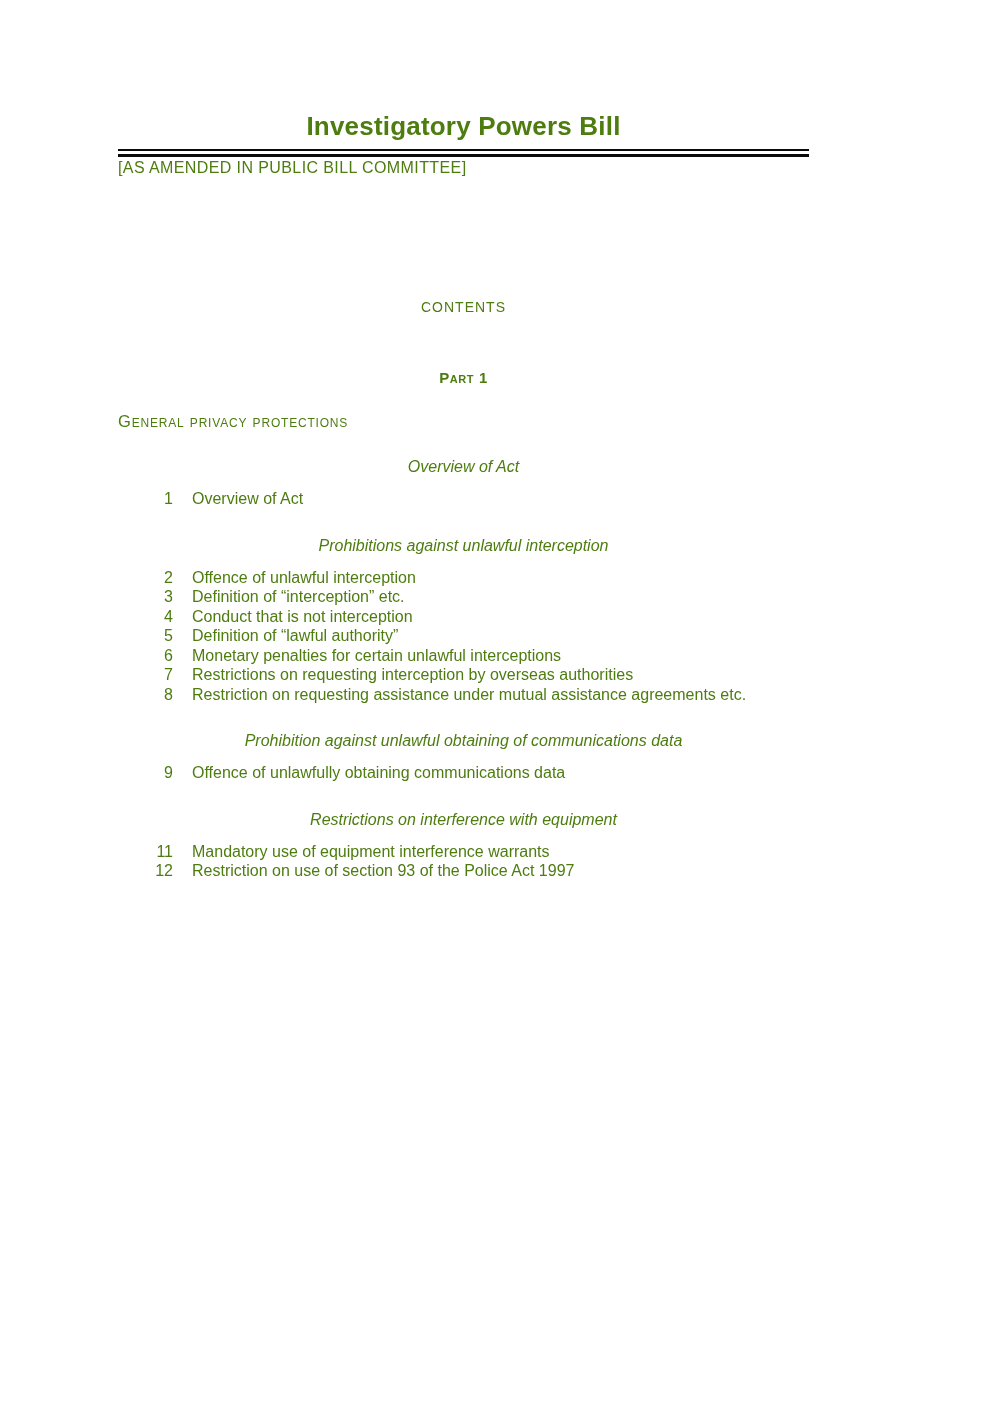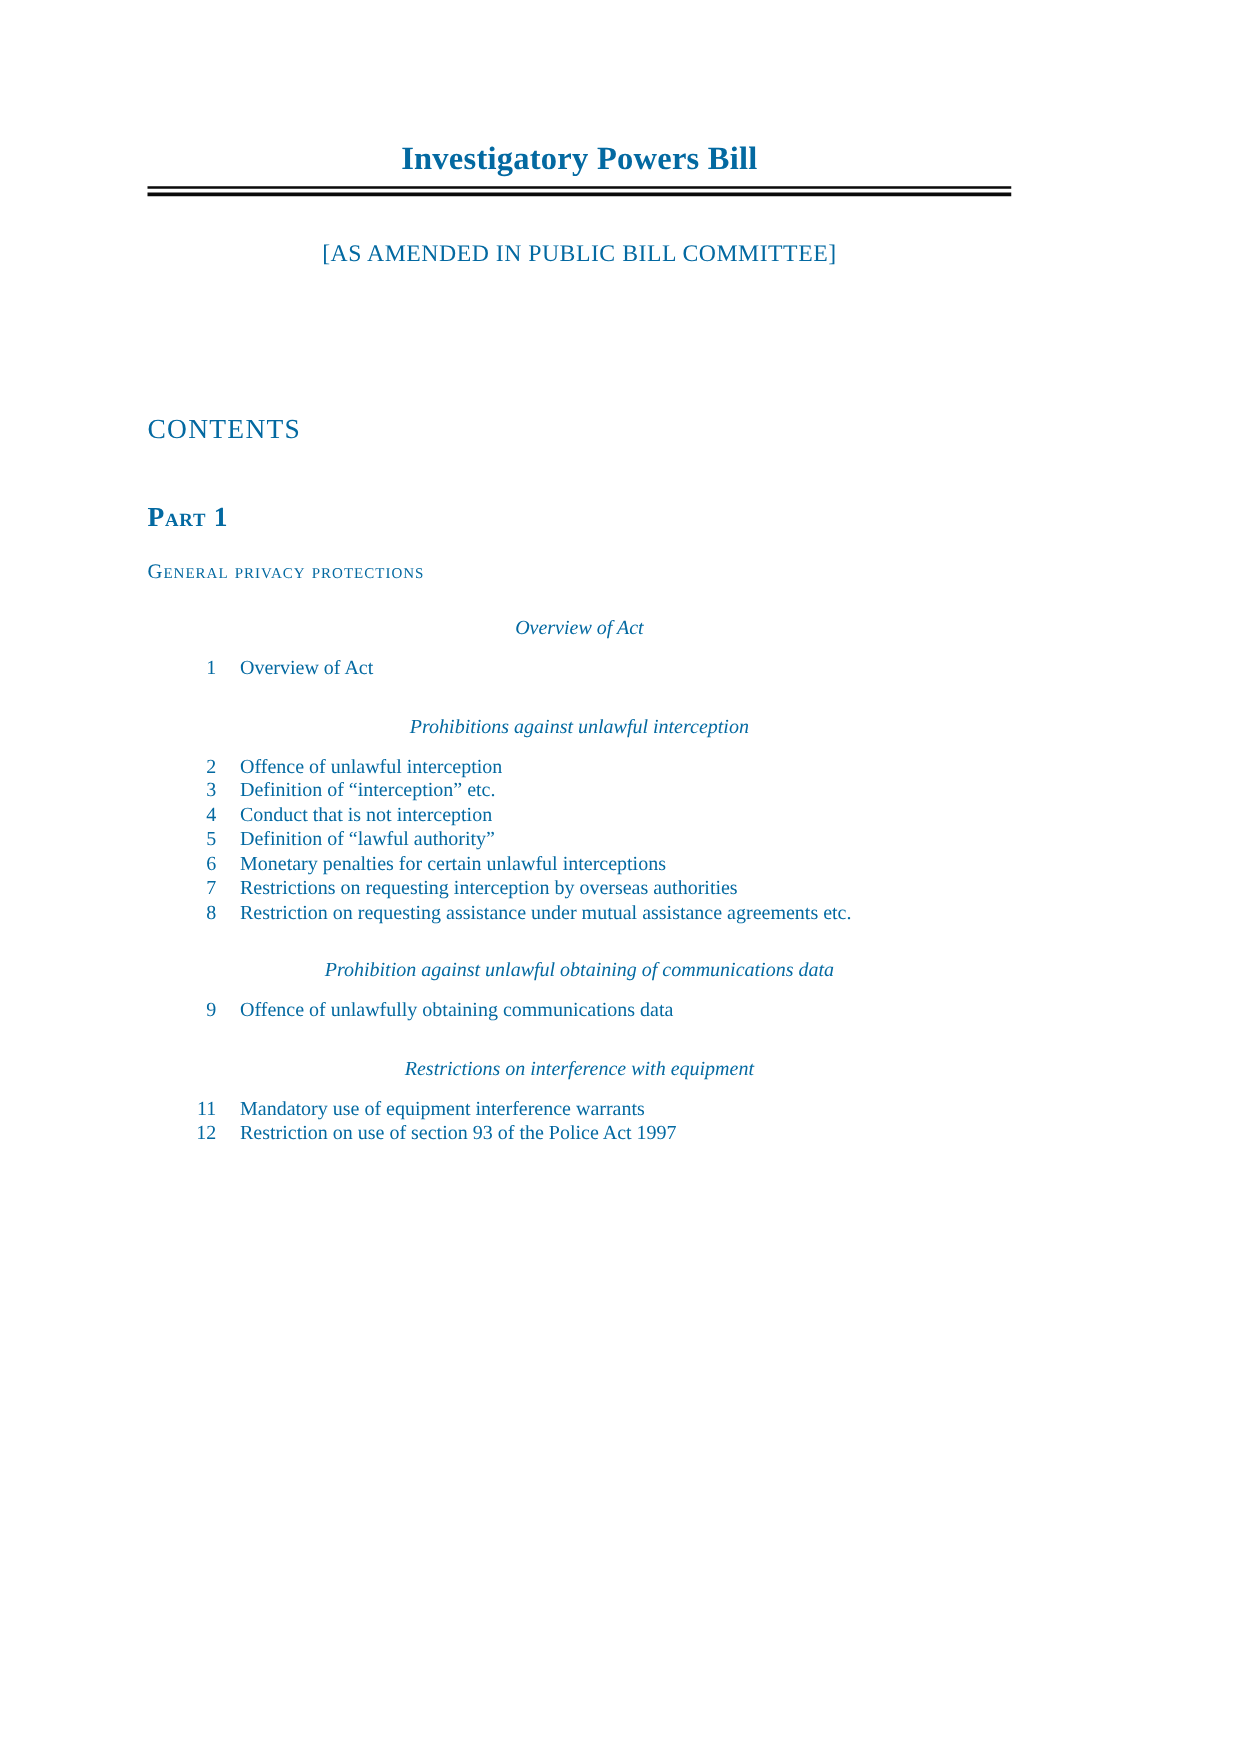--- a/index.html
+++ b/index.html
@@ -1,22 +1,22 @@
 <!DOCTYPE html>
 <html><head>
 <meta charset="utf-8">
 <style>
   html, body { margin: 0; padding: 0; background: #ffffff; }
   .page {
     position: relative;
     width: 991px;
     height: 1021px;
     background: #ffffff;
-    color: #0369a1;
-    font-family: Liberation Serif, serif;
+    color: #4d7c0f;
+    font-family: Liberation Sans, sans-serif;
     overflow: hidden;
   }
   .content {
     position: absolute;
     left: 118px;
     top: 0;
     width: 691px;
   }
   .title {
     margin: 111px 0 0 0;
@@ -27,37 +27,37 @@
     letter-spacing: 0.2px;
   }
   .double-rule {
     margin-top: 7px;
     height: 8px;
     box-sizing: border-box;
     border-top: 2px solid #0a0a0a;
     border-bottom: 3px solid #0a0a0a;
   }
   .subtitle {
-    margin-top: 36px;
-    text-align: center;
-    font-size: 19px;
+    font-size: 16px;
     line-height: 22px;
     letter-spacing: 0.4px;
   }
   .contents-heading {
     margin-top: 115px;
-    font-size: 22px;
+    text-align: center;
+    font-size: 14px;
     line-height: 26px;
     letter-spacing: 1px;
   }
   .part-label {
     margin-top: 49px;
+    text-align: center;
     font-variant: small-caps;
     font-weight: bold;
-    font-size: 22px;
+    font-size: 15px;
     line-height: 17px;
     letter-spacing: 0.6px;
   }
   .part-name {
     margin-top: 26px;
     text-align: left;
     font-variant: small-caps;
     font-size: 16.5px;
     line-height: 18px;
     letter-spacing: 0.8px;

